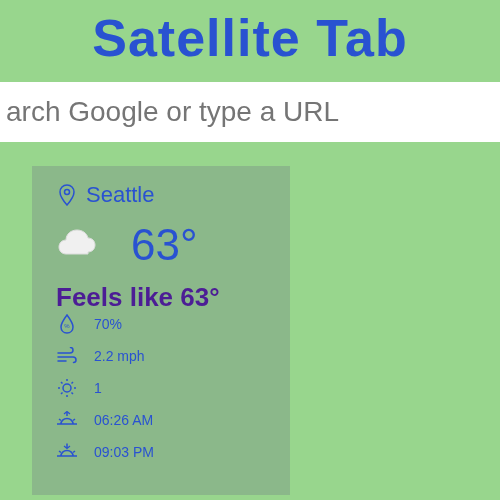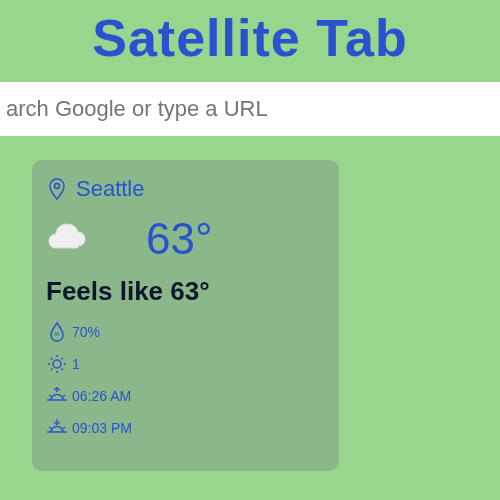--- a/index.html
+++ b/index.html
@@ -15,64 +15,63 @@
       font-size: 52px;
       font-weight: bold;
       text-align: center;
       padding: 8px 0 14px 0;
       letter-spacing: 1px;
     }
     .search-bar {
       background: white;
       width: 100%;
       padding: 14px 6px;
-      font-size: 22px;
+      font-size: 28px;
       color: #888;
       border: none;
       margin-bottom: 24px;
     }
     .weather-card {
       background: #8bb88a;
-      width: 307px;
+      width: 258px;
       margin-left: 32px;
-      padding: 16px 14px 22px 14px;
-      border-radius: 10px;
+      padding: 16px 14px 22px 24px;
+      border-radius: 0;
     }
     .location-row {
       display: flex;
       align-items: center;
       gap: 8px;
       color: #2952d1;
       font-size: 22px;
       font-weight: 500;
       margin-bottom: 12px;
     }
     .temp-row {
       display: flex;
       align-items: center;
-      gap: 40px;
+      gap: 15px;
       margin-bottom: 12px;
     }
     .cloud-icon { color: #f5f5f5; }
     .temp-value {
       color: #2952d1;
       font-size: 44px;
       font-weight: 500;
       margin-left: 18px;
     }
     .feels-like {
-      color: #0f172a;
+      color: #4c1d95;
       font-size: 26px;
       font-weight: bold;
-      margin-bottom: 14px;
     }
     .detail-row {
       display: flex;
       align-items: center;
-      gap: 4px;
+      gap: 16px;
       color: #2952d1;
       font-size: 14px;
       font-weight: 500;
       margin-bottom: 10px;
     }
     .detail-icon {
       width: 22px;
       height: 22px;
       display: flex;
       align-items: center;
@@ -113,20 +112,30 @@
   <div class="detail-row">
     <span class="detail-icon">
       <svg width="18" height="20" viewBox="0 0 18 20">
         <path d="M9 1 C9 1 3 9 3 13 C3 16.5 5.5 19 9 19 C12.5 19 15 16.5 15 13 C15 9 9 1 9 1 Z" stroke="#2952d1" stroke-width="1.5" fill="none"></path>
         <text x="9" y="14" font-size="6" fill="#2952d1" text-anchor="middle">%</text>
       </svg>
     </span>
     <span>70%</span>
   </div>
 
+  <div class="detail-row">
+    <span class="detail-icon">
+      <svg width="22" height="18" viewBox="0 0 22 18">
+        <path d="M2 6 L14 6 C16 6 17 4.5 17 3 C17 1.5 16 0.5 14.5 0.5" stroke="#2952d1" stroke-width="1.5" fill="none" stroke-linecap="round"></path>
+        <path d="M2 10 L17 10 C19 10 20 11.5 20 13 C20 14.5 19 15.5 17.5 15.5" stroke="#2952d1" stroke-width="1.5" fill="none" stroke-linecap="round"></path>
+        <path d="M2 14 L10 14" stroke="#2952d1" stroke-width="1.5" fill="none" stroke-linecap="round"></path>
+      </svg>
+    </span>
+    <span>2.2 mph</span>
+  </div>
 
   <div class="detail-row">
     <span class="detail-icon">
       <svg width="20" height="20" viewBox="0 0 20 20">
         <circle cx="10" cy="10" r="4" stroke="#2952d1" stroke-width="1.5" fill="none"></circle>
         <line x1="10" y1="1" x2="10" y2="3" stroke="#2952d1" stroke-width="1.5"></line>
         <line x1="10" y1="17" x2="10" y2="19" stroke="#2952d1" stroke-width="1.5"></line>
         <line x1="1" y1="10" x2="3" y2="10" stroke="#2952d1" stroke-width="1.5"></line>
         <line x1="17" y1="10" x2="19" y2="10" stroke="#2952d1" stroke-width="1.5"></line>
         <line x1="4" y1="4" x2="5.5" y2="5.5" stroke="#2952d1" stroke-width="1.5"></line>

